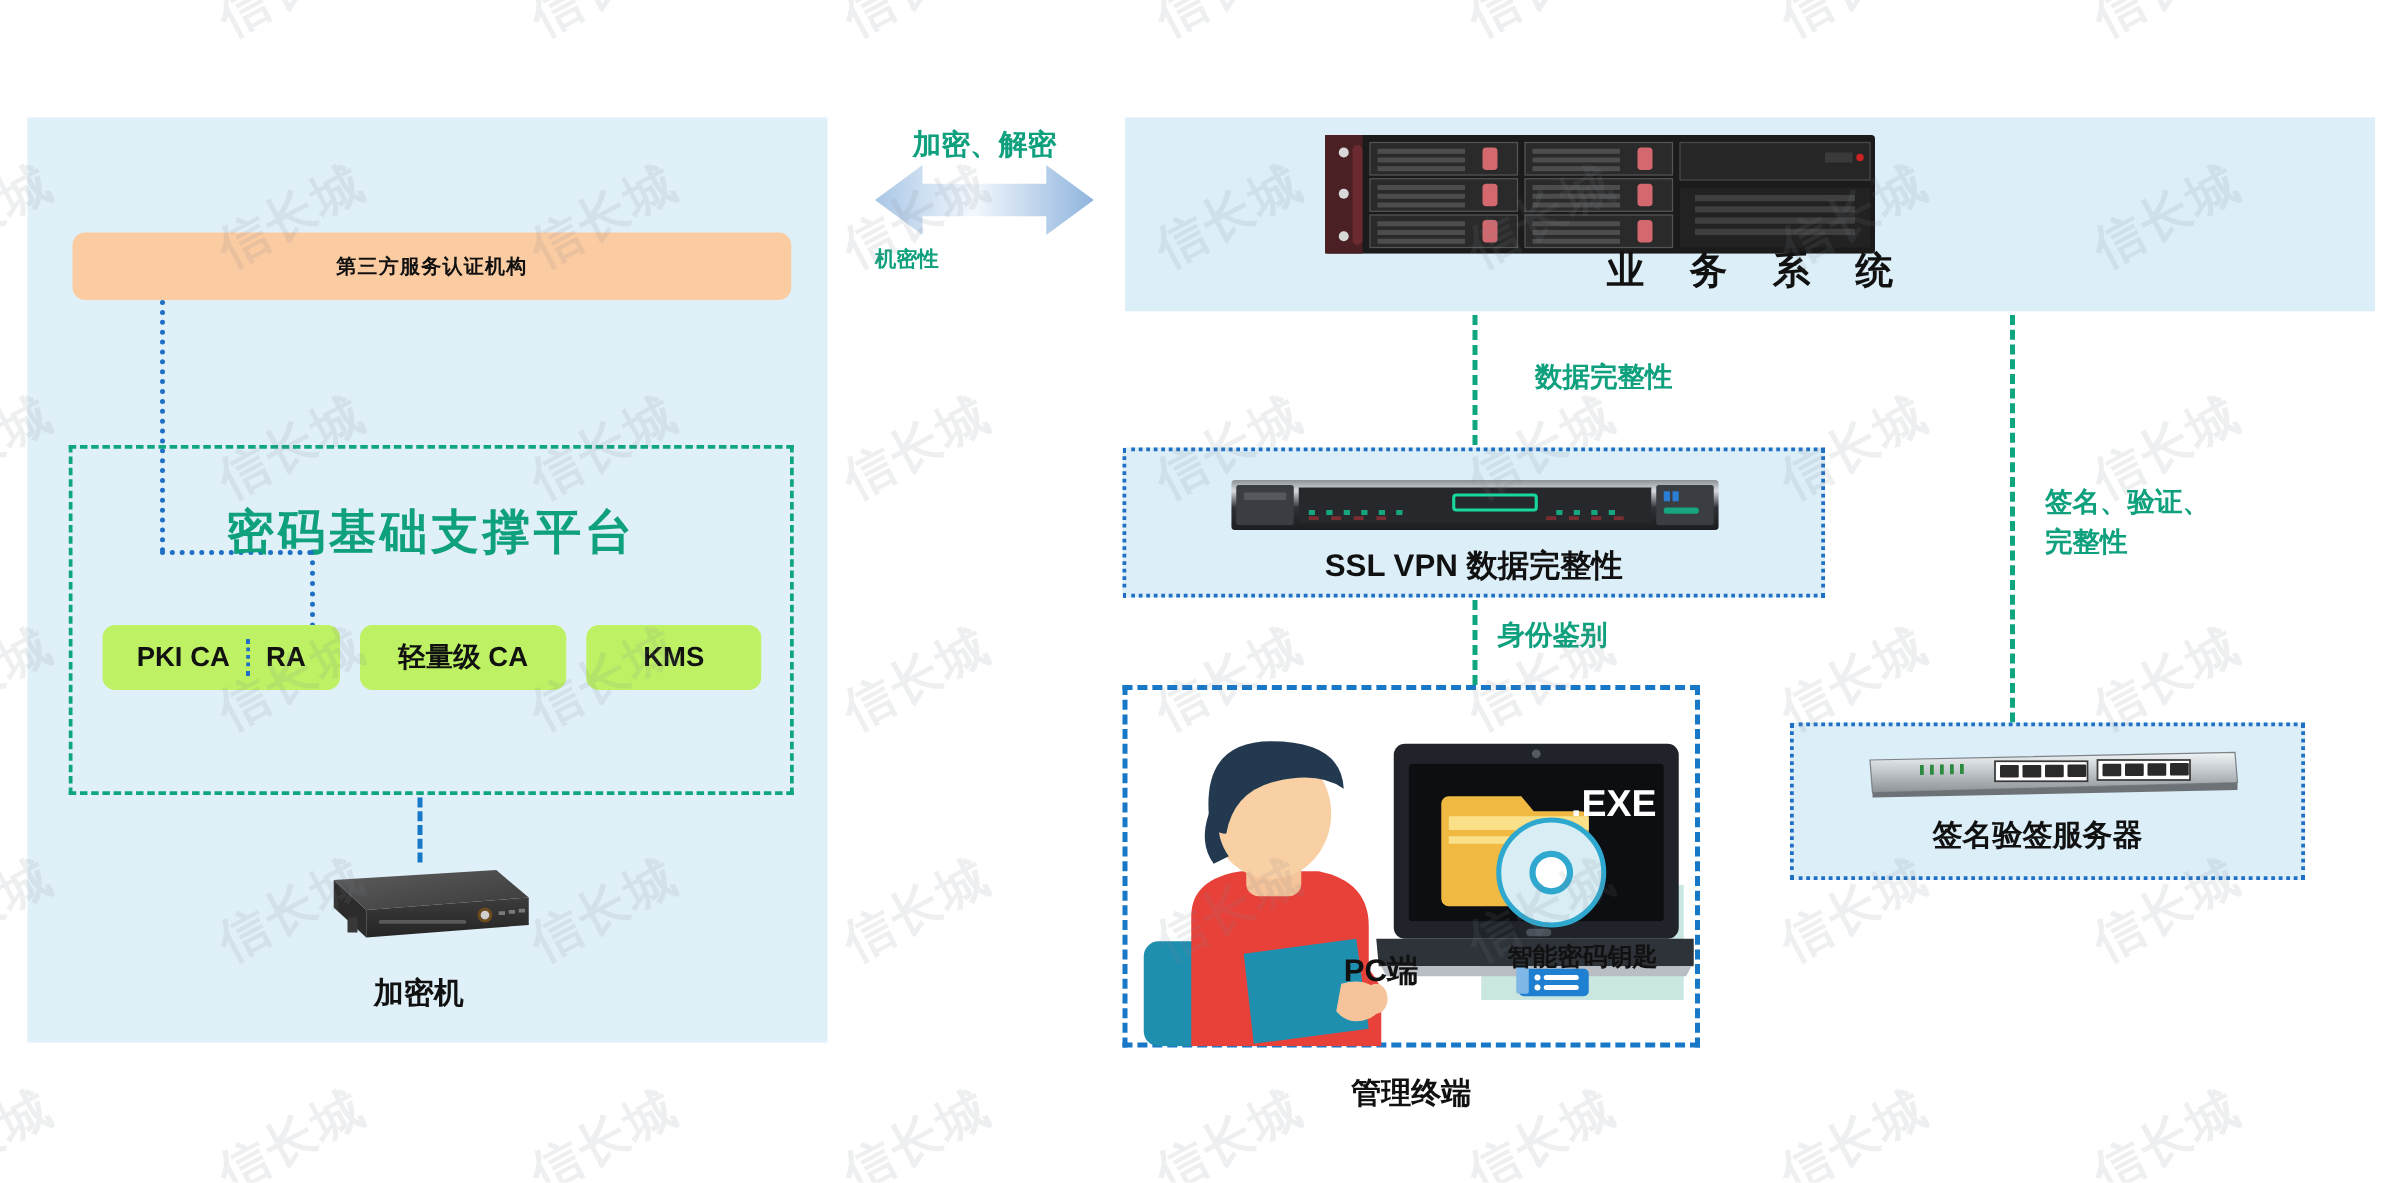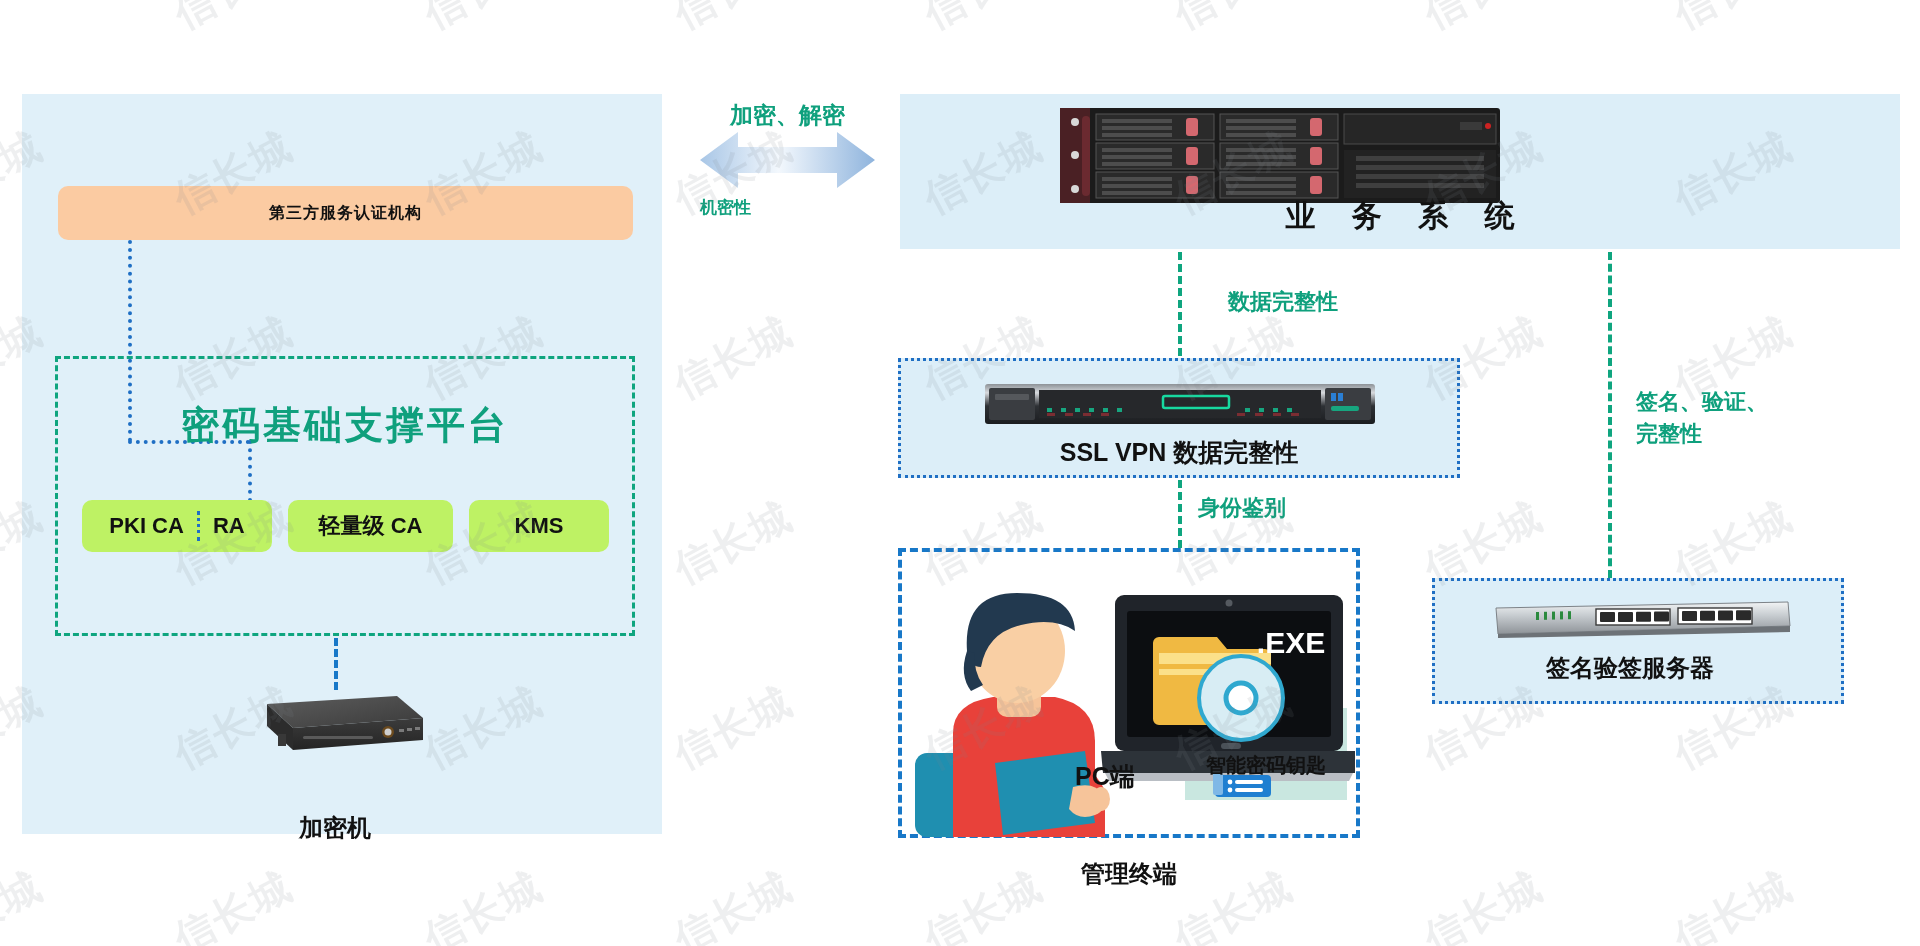--- a/index.html
+++ b/index.html
@@ -90,21 +90,20 @@
   
   .encryptor-img {
     position: absolute; left: 245px; top: 688px;
     width: 180px; height: 72px; z-index: 6;
   }
   .encryptor-label {
     position: absolute; left: 215px; top: 778px;
     width: 240px; text-align: center;
     font-size: 24px; font-weight: 700; color: #111;
     z-index: 6;
-    margin-top: 34px;
   }
 
   
   .conn { position: absolute; z-index: 3; }
   .vdot-blue { border-left: 4px dotted #1f6fc4; }
   .hdot-blue { border-top: 4px dotted #1f6fc4; }
   .vdash-blue { border-left: 4px dashed #1878c8; }
   .vdash-green { border-left: 4px dashed #0fa57f; }
 
   

